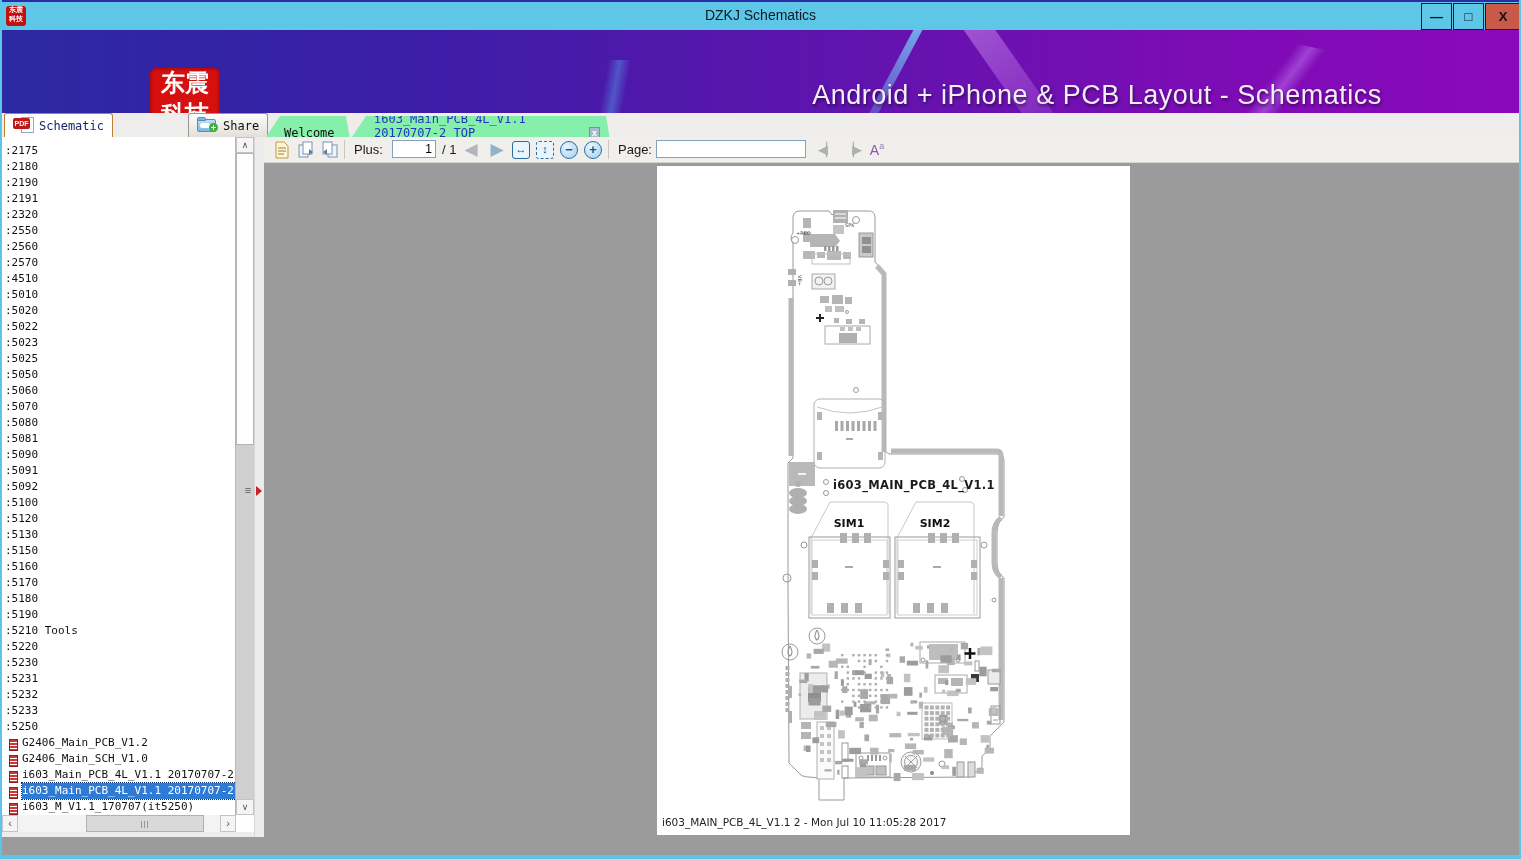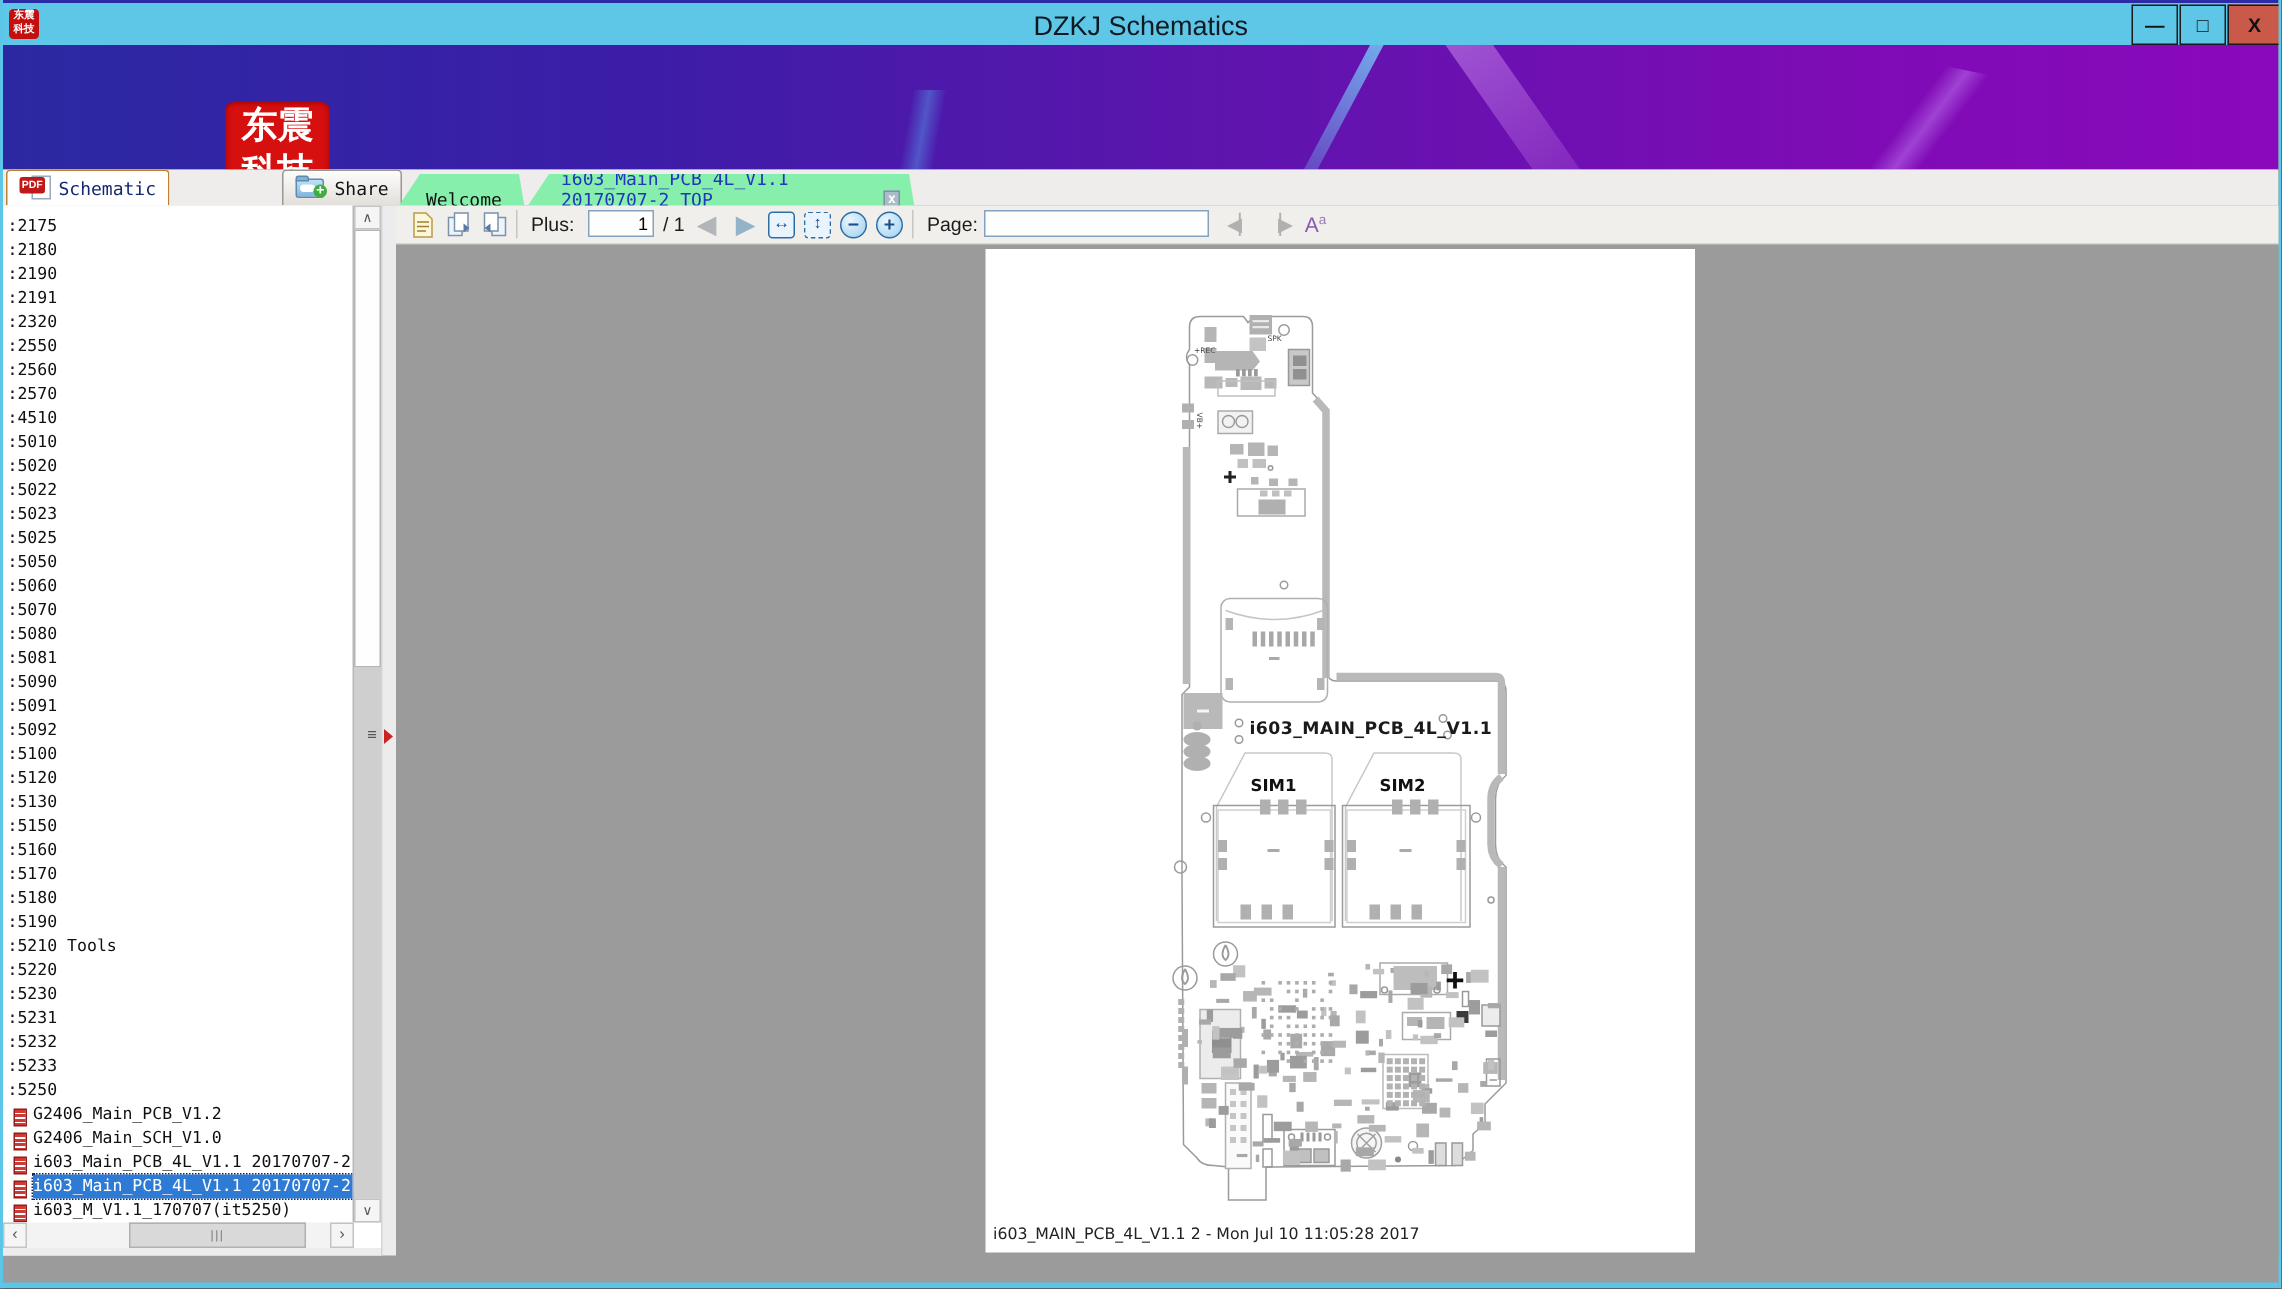--- a/index.html
+++ b/index.html
@@ -3,21 +3,21 @@
 <meta charset="utf-8">
 <style>
   html,body{margin:0;padding:0;background:#222;}
   #window{position:relative;width:1521px;height:859px;overflow:hidden;background:#9b9b9b;
           font-family:"Liberation Sans",sans-serif;border-left:2px solid #5bc6e8;border-right:2px solid #5bc6e8;box-sizing:border-box;}
   .abs{position:absolute;}
   
   .titlebar{left:0;top:0;width:100%;height:30px;background:#5ec7e8;border-top:2px solid #2b2ba8;box-sizing:border-box;}
   .appicon{left:4px;top:4px;width:20px;height:20px;background:#c40f0f;border-radius:3px;color:#fff;
            font-size:7px;line-height:9px;text-align:center;font-weight:bold;overflow:hidden;font-family:"DejaVu Sans",sans-serif;}
-  .wtitle{left:0;top:5px;width:100%;text-align:center;font-size:18px;color:#101820;}
+  .wtitle{left:0;top:5px;width:100%;text-align:center;font-size:14px;color:#101820;}
   .winbtn{top:1px;height:27px;border:1px solid #1a1a1a;box-sizing:border-box;text-align:center;
           font-weight:bold;color:#111;font-size:13px;line-height:25px;background:#5ec7e8;cursor:default;}
   .btn-min{left:1419px;width:31px;}
   .btn-max{left:1451px;width:31px;}
   .btn-close{left:1483px;width:36px;background:#c95948;}
   
   .banner{left:0;top:30px;width:100%;height:83px;overflow:hidden;
           background:linear-gradient(90deg,#2b29a2 0%,#3c1da8 28%,#5f14ae 55%,#7d0cb5 80%,#8a09bb 100%);}
   .streak1{left:880px;top:-20px;width:8px;height:160px;background:linear-gradient(180deg,rgba(120,220,255,.8),rgba(120,220,255,0));transform:rotate(28deg);}
   .streak2{left:1010px;top:-30px;width:26px;height:190px;background:linear-gradient(180deg,rgba(230,170,255,.45),rgba(230,170,255,0));transform:rotate(-35deg);}
@@ -121,20 +121,21 @@
 
   <div class="abs banner">
     <div class="abs streak1"></div>
     <div class="abs streak2"></div>
     <div class="abs streak3"></div>
     <div class="abs streak4"></div>
     <div class="abs logobadge">
       <span>东震</span><br>
       <span>科技</span>
     </div>
+    <div class="abs tagline">Android + iPhone &amp; PCB Layout - Schematics</div>
   </div>
 
   <div class="abs tabbar">
     <div class="abs modetab active" style="left:2px;">
       <span class="pdficon">
         <span class="pdfpage"></span>
           <span class="pdfbadge">PDF</span>
       </span>
       <span>Schematic</span>
     </div>

